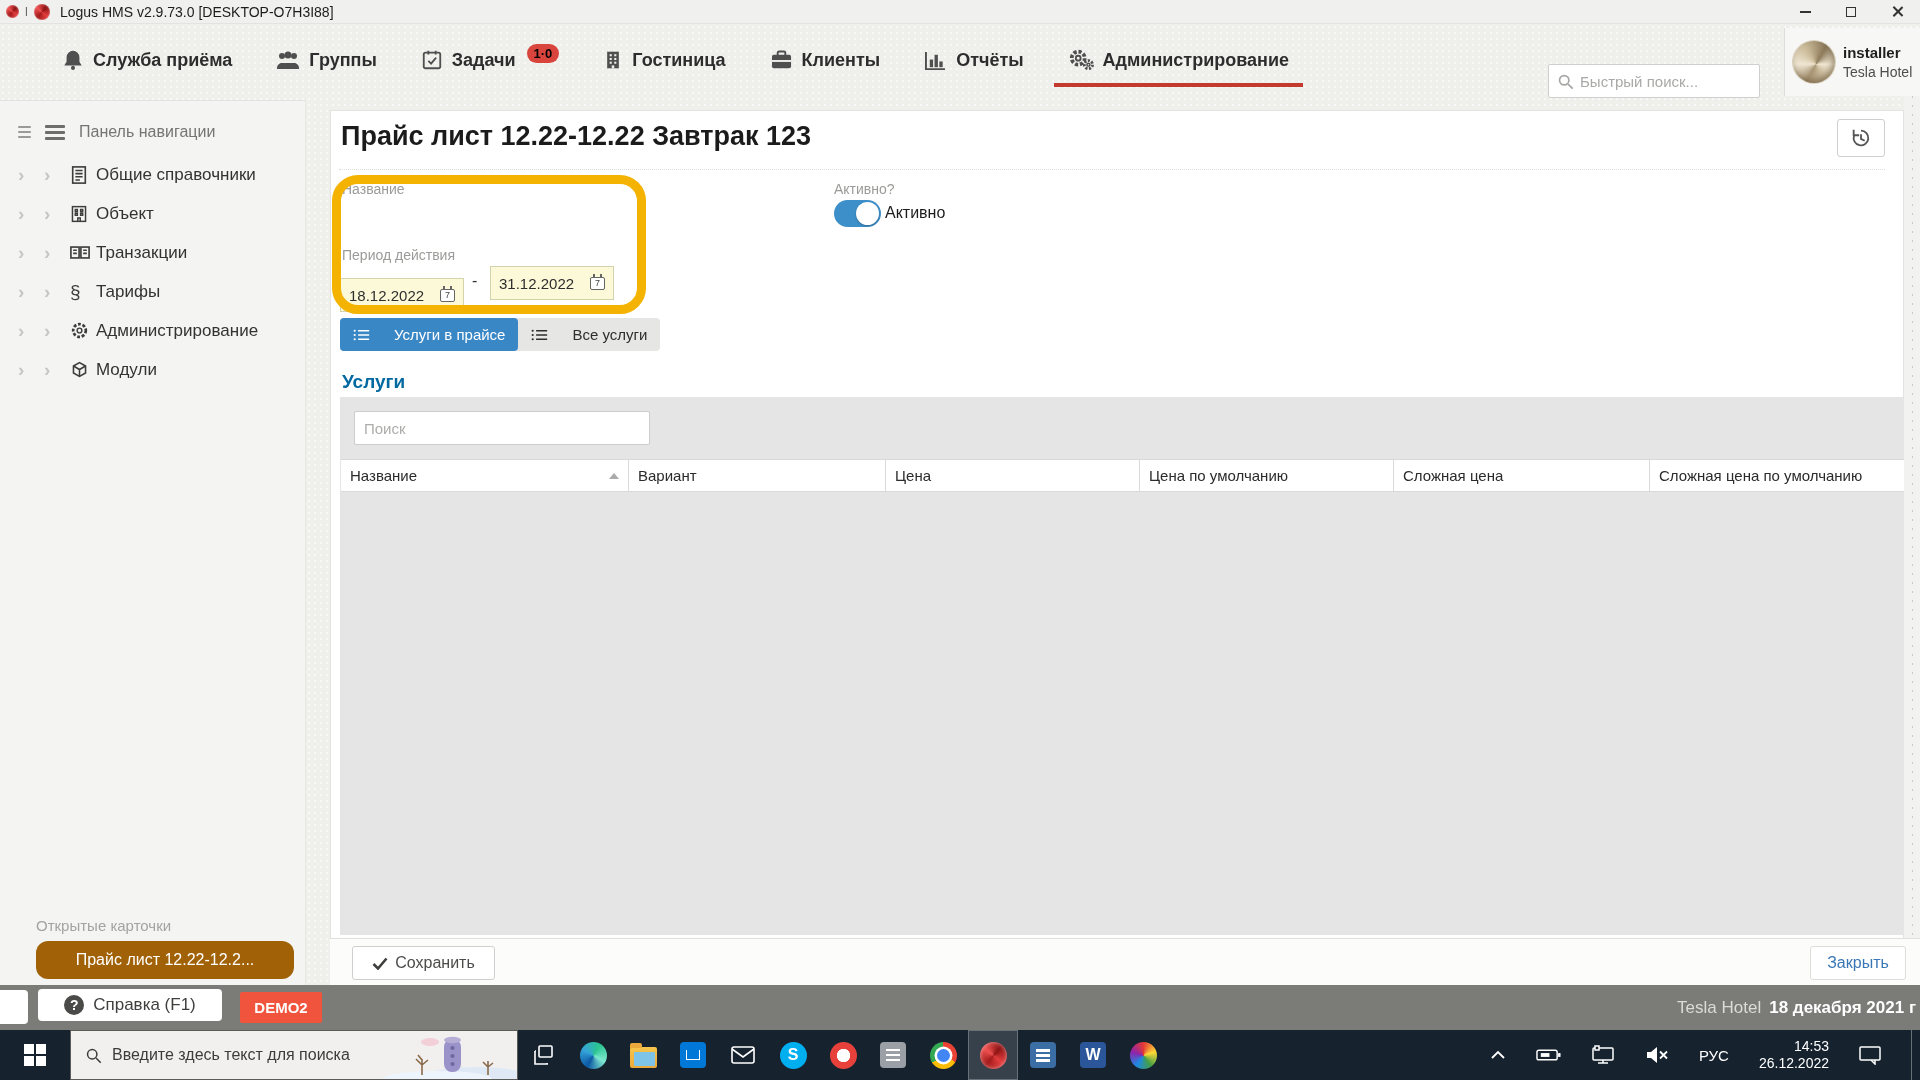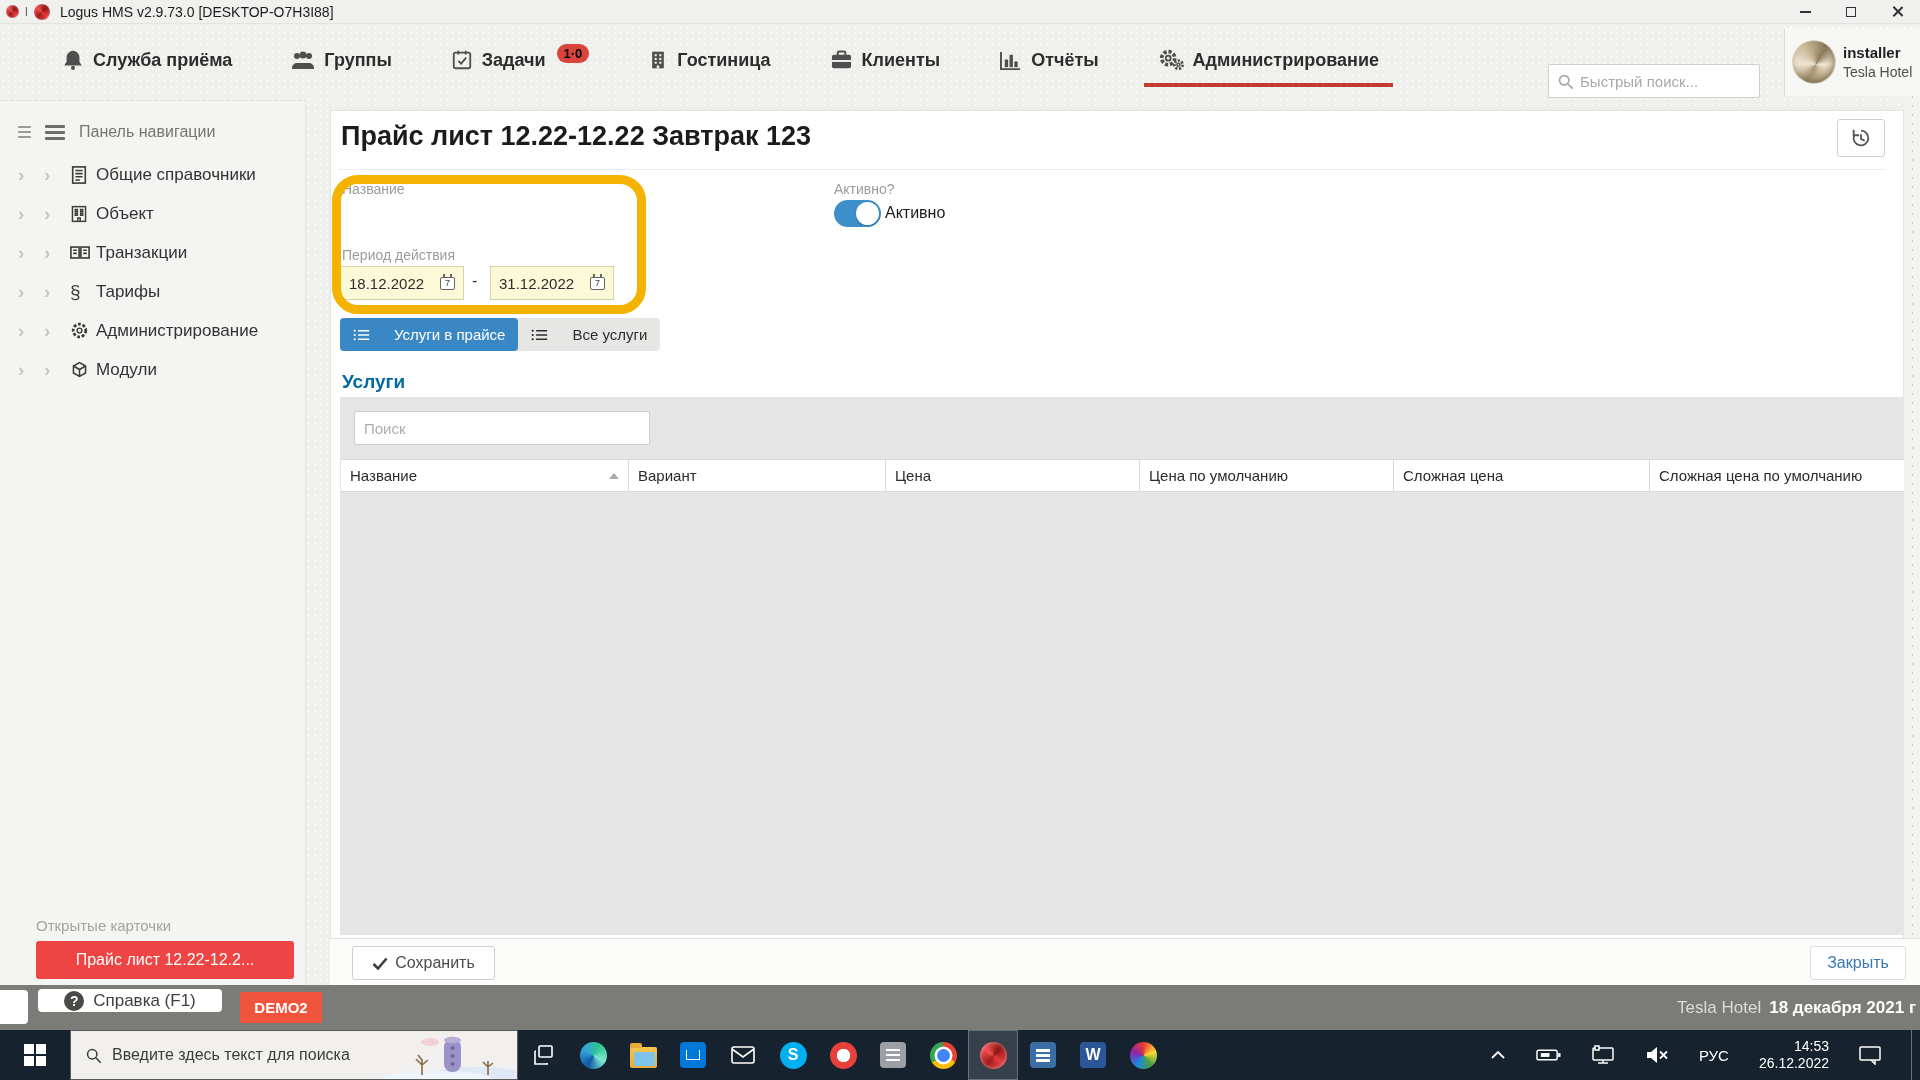--- a/index.html
+++ b/index.html
@@ -21,21 +21,21 @@
   .win-title{font-size:14px;color:#1c1c1c;margin-left:4px;}
   .win-btns{margin-left:auto;display:flex;height:24px;}
   .win-btn{width:46px;height:24px;display:flex;align-items:center;justify-content:center;color:#333;}
   .glyph-min{width:11px;height:0;border-top:2px solid #333;}
   .glyph-max{width:10px;height:10px;border:1.5px solid #333;}
   .glyph-close{position:relative;width:11px;height:11px;}
   .glyph-close::before,.glyph-close::after{content:"";position:absolute;left:5px;top:-1px;width:1.8px;height:13px;background:#333;}
   .glyph-close::before{transform:rotate(45deg);} .glyph-close::after{transform:rotate(-45deg);}
 
   
-  .topnav{position:absolute;left:0;top:24px;width:1920px;height:72px;display:flex;align-items:center;padding-left:62px;gap:59px;}
+  .topnav{position:absolute;left:0;top:24px;width:1920px;height:72px;display:flex;align-items:center;padding-left:62px;gap:44px;}
   .nav-item{position:relative;display:flex;align-items:center;gap:9px;color:#2d2d2d;font-size:18px;font-weight:700;cursor:default;}
   .nav-item .nic{color:#4f4f4f;}
   .nav-item.active::after{content:"";position:absolute;left:-14px;right:-14px;bottom:-15px;height:4px;background:#c23b2e;}
   .nav-badge{background:#d9453c;color:#000000;font-size:13px;font-weight:700;border-radius:10px;padding:2px 7px;margin-left:2px;transform:translateY(-7px);}
   .quick-search{position:absolute;right:160px;top:40px;width:212px;height:34px;background:#fff;border:1px solid #cfcfcd;border-radius:2px;display:flex;align-items:center;padding:0 8px;gap:6px;color:#a7a7a5;}
   .quick-search input{border:none;outline:none;width:100%;font-size:15px;font-family:"Liberation Sans",sans-serif;color:#444;background:transparent;}
   .quick-search input::placeholder{color:#a9a9a7;}
   .user-panel{position:absolute;right:0;top:4px;width:136px;height:68px;background:#f7f7f5;border-left:1px solid #ddddda;display:flex;align-items:center;gap:8px;padding-left:8px;}
   .avatar{width:42px;height:42px;border-radius:50%;background:conic-gradient(from 90deg at 55% 55%, #f0e7d3,#cdbd9e,#a79474,#efe6d2,#c9b896,#8d7b5c,#f0e7d3);box-shadow:inset -2px -3px 6px rgba(90,70,40,.55), 0 0 0 1px #d8d0bd;}
   .user-name{font-size:15px;font-weight:700;color:#1f1f1f;}
@@ -47,21 +47,21 @@
   .burger{display:flex;flex-direction:column;gap:3px;}
   .burger i{display:block;height:2px;background:#9a9a98;border-radius:1px;}
   .burger.sm i{width:13px;}
   .burger.lg i{width:20px;height:3px;background:#6d6d6b;}
   .side-list{margin-top:14px;}
   .side-item{display:flex;align-items:center;height:39px;padding-left:18px;font-size:17px;color:#333;}
   .chev{width:26px;color:#c6c6c4;font-size:19px;font-weight:700;line-height:1;}
   .side-ic{width:26px;color:#3d3d3b;display:flex;align-items:center;}
   .side-ic .tglyph{font-size:19px;color:#3d3d3b;}
   .open-cards-label{position:absolute;left:36px;top:816px;font-size:15px;color:#a3a3a1;}
-  .open-card-btn{position:absolute;left:36px;top:840px;width:258px;height:38px;background:#ef4444;color:#fff;font-size:16px;border:none;border-radius:3px;display:flex;align-items:center;justify-content:center;font-family:"Liberation Sans",sans-serif;}
+  .open-card-btn{position:absolute;left:36px;top:840px;width:258px;height:38px;background:#a16207;color:#fff;font-size:16px;border:none;border-radius:12px;display:flex;align-items:center;justify-content:center;font-family:"Liberation Sans",sans-serif;}
 
   
   .card{position:absolute;left:330px;top:110px;width:1574px;height:828px;background:#fff;border:1px solid #e3e3e1;border-bottom:none;}
   .page-title{position:absolute;left:10px;top:10px;font-size:27px;font-weight:700;color:#1b1b1b;}
   .history-btn{position:absolute;right:18px;top:8px;width:48px;height:38px;background:#fff;border:1px solid #cfcfcd;border-radius:3px;display:flex;align-items:center;justify-content:center;color:#555;}
   .title-rule{position:absolute;left:8px;right:18px;top:58px;border-top:1px dotted #ddddda;}
   .f-label{position:absolute;font-size:14px;color:#9b9b99;}
   .yfield{background:#fbf9d8;border:1px solid #d4d4ab;font-size:15px;color:#2e2e2e;font-family:"Liberation Sans",sans-serif;}
   .name-input{position:absolute;left:9px;top:89px;width:487px;height:33px;padding-left:9px;outline:none;}
   .toggle{position:absolute;left:503px;top:89px;width:47px;height:27px;border-radius:14px;background:#3d8fc9;}
@@ -87,21 +87,21 @@
   .right-strip{position:absolute;left:1904px;top:96px;width:16px;height:889px;background:#f2f2f0;background-image:repeating-linear-gradient(to bottom,#c9c9c7 0 2px,transparent 2px 9px);background-size:1px 100%;background-repeat:no-repeat;background-position:8px 0;}
 
   
   .footer{position:absolute;left:330px;top:938px;width:1590px;height:47px;background:#fcfcfa;border-top:1px solid #e0e0de;}
   .save-btn{position:absolute;left:22px;top:7px;width:143px;height:34px;background:#fff;border:1px solid #cfcfcd;border-radius:3px;display:flex;align-items:center;justify-content:center;gap:7px;font-size:16px;color:#4c4c4a;font-family:"Liberation Sans",sans-serif;}
   .close-btn{position:absolute;right:14px;top:7px;width:96px;height:34px;background:#fff;border:1px solid #ddddda;border-radius:3px;display:flex;align-items:center;justify-content:center;font-size:16px;color:#3a78b5;font-family:"Liberation Sans",sans-serif;}
 
   
   .statusbar{position:absolute;left:0;top:985px;width:1920px;height:45px;background:#7b7b78;display:flex;align-items:center;}
   .stub{position:absolute;left:-12px;top:5px;width:40px;height:34px;background:#fff;border-radius:4px;}
-  .help-btn{position:absolute;left:38px;top:4px;width:184px;height:23px;background:#fff;border:none;border-radius:4px;display:flex;align-items:center;justify-content:center;gap:9px;font-size:17px;color:#3f3f3d;font-family:"Liberation Sans",sans-serif;}
+  .help-btn{position:absolute;left:38px;top:4px;width:184px;height:32px;background:#fff;border:none;border-radius:4px;display:flex;align-items:center;justify-content:center;gap:9px;font-size:17px;color:#3f3f3d;font-family:"Liberation Sans",sans-serif;}
   .qc{width:20px;height:20px;border-radius:50%;background:#4a4a48;color:#fff;font-size:14px;font-weight:700;display:flex;align-items:center;justify-content:center;}
   .qc::after{content:"?";}
   .demo-btn{position:absolute;left:240px;top:7px;width:82px;height:31px;background:#f0543c;border:none;border-radius:2px;color:#fff;font-size:15px;font-weight:700;display:flex;align-items:center;justify-content:center;font-family:"Liberation Sans",sans-serif;}
   .status-right{position:absolute;right:4px;top:0;height:45px;display:flex;align-items:center;gap:8px;white-space:nowrap;}
   .status-hotel{font-size:17px;color:#dbdbd7;}
   .status-date{font-size:17px;font-weight:700;color:#fff;}
 
   
   .taskbar{position:absolute;left:0;top:1030px;width:1920px;height:50px;background:#16222e;display:flex;align-items:stretch;}
   .start{width:70px;display:flex;align-items:center;justify-content:center;}
@@ -358,21 +358,21 @@
     </div>
     <div class="title-rule"></div>
 
     <div class="f-label" style="left:11px;top:70px;">Название</div>
 
     <div class="f-label" style="left:503px;top:70px;">Активно?</div>
     <div class="toggle"></div>
     <div class="toggle-state">Активно</div>
 
     <div class="f-label" style="left:11px;top:136px;">Период действия</div>
-    <div class="yfield date-box" style="left:9px;">
+    <div class="yfield date-box" style="left:9px;margin-top:12px;">
       <span>18.12.2022</span>
       <span class="cal">
           <span>7</span>
         </span>
     </div>
     <div class="date-sep">-</div>
     <div class="yfield date-box" style="left:159px;">
       <span>31.12.2022</span>
       <span class="cal">
           <span>7</span>

